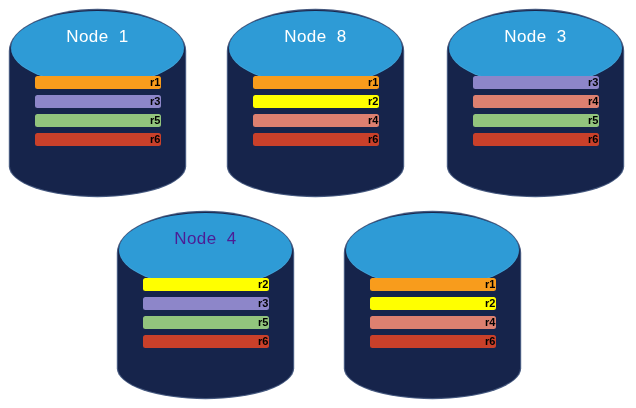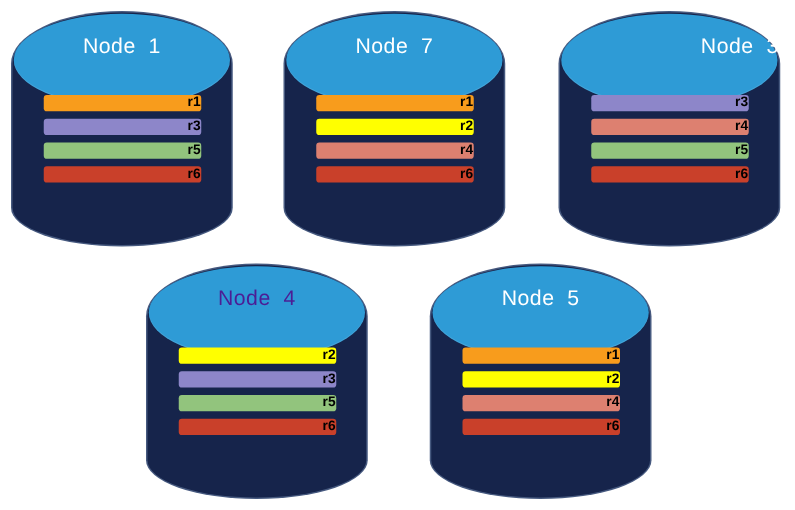--- a/index.html
+++ b/index.html
@@ -107,34 +107,34 @@
         <div class="replica" style="background: rgb(141, 134, 201); color: rgb(0, 0, 0);">r3</div>
         <div class="replica" style="background: rgb(146, 196, 125); color: rgb(0, 0, 0);">r5</div>
         <div class="replica" style="background: rgb(201, 64, 42); color: rgb(0, 0, 0);">r6</div>
       </div>
     </div>
     <div class="node" style="left: 228px; top: 10px; width: 175px; height: 186px;">
       <div class="cyl">
         <div class="cyl-body" style="background: rgb(22, 36, 75); box-shadow: rgb(70, 89, 127) 0px 0px 0px 1.2px;"></div>
         <div class="cyl-top" style="background: rgb(46, 155, 214);"></div>
       </div>
-      <div class="node-label" style="color: rgb(255, 255, 255);">Node  7</div>
+      <div class="node-label" style="color: rgb(255, 255, 255);">Node  8</div>
       <div class="replica-list">
         <div class="replica" style="background: rgb(248, 156, 28); color: rgb(0, 0, 0);">r1</div>
         <div class="replica" style="background: rgb(255, 255, 0); color: rgb(0, 0, 0);">r2</div>
         <div class="replica" style="background: rgb(221, 128, 112); color: rgb(0, 0, 0);">r4</div>
         <div class="replica" style="background: rgb(201, 64, 42); color: rgb(0, 0, 0);">r6</div>
       </div>
     </div>
     <div class="node" style="left: 448px; top: 10px; width: 175px; height: 186px;">
       <div class="cyl">
         <div class="cyl-body" style="background: rgb(22, 36, 75); box-shadow: rgb(70, 89, 127) 0px 0px 0px 1.2px;"></div>
         <div class="cyl-top" style="background: rgb(46, 155, 214);"></div>
       </div>
-      <div class="node-label" style="color: rgb(255, 255, 255); text-align: right;">Node  3</div>
+      <div class="node-label" style="color: rgb(255, 255, 255);">Node  3</div>
       <div class="replica-list">
         <div class="replica" style="background: rgb(141, 134, 201); color: rgb(0, 0, 0);">r3</div>
         <div class="replica" style="background: rgb(221, 128, 112); color: rgb(0, 0, 0);">r4</div>
         <div class="replica" style="background: rgb(146, 196, 125); color: rgb(0, 0, 0);">r5</div>
         <div class="replica" style="background: rgb(201, 64, 42); color: rgb(0, 0, 0);">r6</div>
       </div>
     </div>
     <div class="node" style="left: 118px; top: 212px; width: 175px; height: 186px;">
       <div class="cyl">
         <div class="cyl-body" style="background: rgb(22, 36, 75); box-shadow: rgb(70, 89, 127) 0px 0px 0px 1.2px;"></div>
@@ -146,21 +146,20 @@
         <div class="replica" style="background: rgb(141, 134, 201); color: rgb(0, 0, 0);">r3</div>
         <div class="replica" style="background: rgb(146, 196, 125); color: rgb(0, 0, 0);">r5</div>
         <div class="replica" style="background: rgb(201, 64, 42); color: rgb(0, 0, 0);">r6</div>
       </div>
     </div>
     <div class="node" style="left: 345px; top: 212px; width: 175px; height: 186px;">
       <div class="cyl">
         <div class="cyl-body" style="background: rgb(22, 36, 75); box-shadow: rgb(70, 89, 127) 0px 0px 0px 1.2px;"></div>
         <div class="cyl-top" style="background: rgb(46, 155, 214);"></div>
       </div>
-      <div class="node-label" style="color: rgb(255, 255, 255);">Node  5</div>
       <div class="replica-list">
         <div class="replica" style="background: rgb(248, 156, 28); color: rgb(0, 0, 0);">r1</div>
         <div class="replica" style="background: rgb(255, 255, 0); color: rgb(0, 0, 0);">r2</div>
         <div class="replica" style="background: rgb(221, 128, 112); color: rgb(0, 0, 0);">r4</div>
         <div class="replica" style="background: rgb(201, 64, 42); color: rgb(0, 0, 0);">r6</div>
       </div>
     </div>
   </div>
 
 </body></html>

